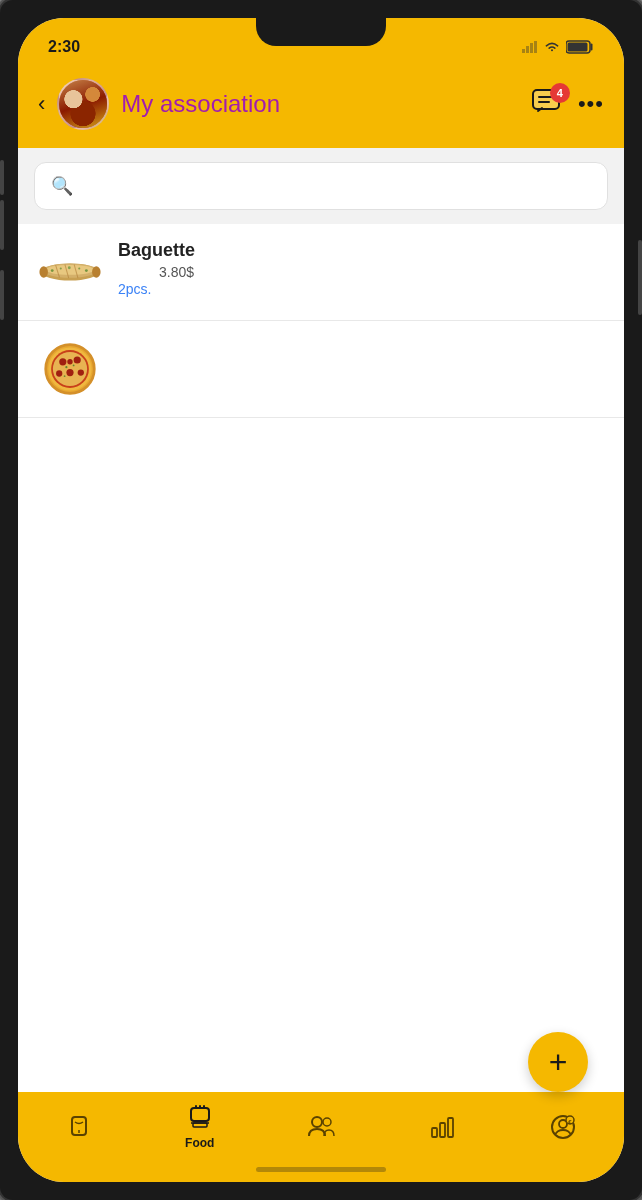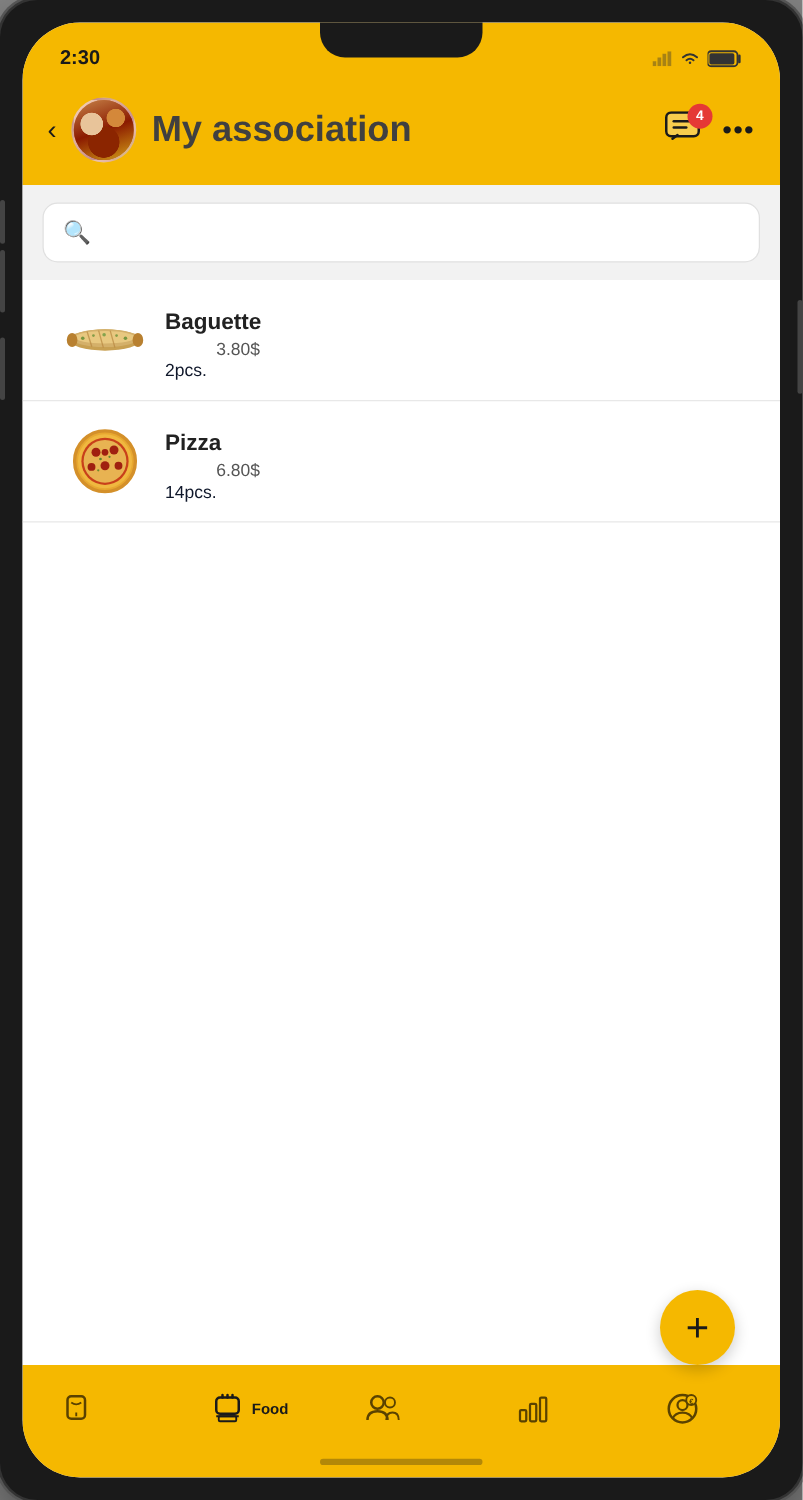--- a/index.html
+++ b/index.html
@@ -8,21 +8,21 @@
       display: flex;
       justify-content: center;
       align-items: center;
       min-height: 100vh;
       font-family: -apple-system, BlinkMacSystemFont, 'Segoe UI', sans-serif;
     }
     .phone-frame {
       width: 642px;
       height: 1200px;
       background: #1a1a1a;
-      border-radius: 30px;
+      border-radius: 13px;
       position: relative;
       overflow: hidden;
       box-shadow: 0 0 0 2px #333, 0 0 0 4px #555, 0 20px 60px rgba(0,0,0,0.6);
     }
     .phone-screen {
       position: absolute;
       top: 18px;
       left: 18px;
       right: 18px;
       bottom: 18px;
@@ -91,23 +91,23 @@
     .avatar-inner {
       width: 100%;
       height: 100%;
       background:
         radial-gradient(circle at 30% 40%, #e8c49a 20%, transparent 21%),
         radial-gradient(circle at 70% 30%, #d4883a 15%, transparent 16%),
         radial-gradient(circle at 50% 70%, #8b2500 30%, transparent 31%),
         linear-gradient(160deg, #c8864a 0%, #8b1a00 50%, #d4a017 100%);
     }
     .header-title {
-      font-size: 29px;
-      font-weight: 700;
-      color: #404040;
+      font-size: 24px;
+      font-weight: 400;
+      color: #a21caf;
       flex: 1;
     }
     .header-actions {
       display: flex;
       align-items: center;
       gap: 16px;
     }
     .chat-btn {
       position: relative;
       cursor: pointer;
@@ -167,22 +167,22 @@
       outline: none;
       flex: 1;
     }
     
     .items-list {
       background: white;
       flex: 1;
     }
     .item-row {
       display: flex;
-      align-items: flex-end;
-      padding: 16px 34px;
+      align-items: flex-start;
+      padding: 16px 20px;
       gap: 16px;
       border-bottom: 1px solid #e8e8e8;
       cursor: pointer;
     }
     .item-image {
       width: 64px;
       height: 64px;
       display: flex;
       align-items: center;
       justify-content: center;
@@ -208,21 +208,21 @@
       margin-bottom: 3px;
     }
     .item-price {
       font-size: 14px;
       color: #555;
       margin-bottom: 1px;
       margin-left: 41px;
     }
     .item-qty {
       font-size: 14px;
-      color: #0f172a;
+      color: #3b82f6;
     }
     
     .fab {
       position: absolute;
       bottom: 90px;
       right: 36px;
       width: 60px;
       height: 60px;
       background: #F5B800;
       border-radius: 50%;
@@ -240,21 +240,21 @@
       background: #F5B800;
       display: flex;
       align-items: center;
       justify-content: space-around;
       padding: 10px 0 30px;
       flex-shrink: 0;
       height: 90px;
     }
     .nav-item {
       display: flex;
-      flex-direction: row;
+      flex-direction: column;
       align-items: center;
       gap: 6px;
       cursor: pointer;
       min-width: 60px;
     }
     .nav-label {
       font-size: 12px;
       font-weight: 600;
       color: #1a1a1a;
     }
@@ -419,25 +419,20 @@
               <circle cx="42" cy="34" r="3.5" fill="#a02010"></circle>
               <circle cx="30" cy="22" r="3" fill="#a02010"></circle>
 
               <circle cx="30" cy="30" r="27" fill="none" stroke="#d4902a" stroke-width="3"></circle>
 
               <circle cx="26" cy="28" r="1.2" fill="#3a7a20" opacity="0.8"></circle>
               <circle cx="34" cy="26" r="1" fill="#3a7a20" opacity="0.8"></circle>
               <circle cx="24" cy="38" r="1" fill="#3a7a20" opacity="0.7"></circle>
             </svg>
           </div>
-          <div class="item-info">
-            <div class="item-name">Pizza</div>
-            <div class="item-price">6.80$</div>
-            <div class="item-qty">14pcs.</div>
-          </div>
         </div>
       </div>
     </div>
 
     <div class="fab">+</div>
 
     <div class="bottom-nav">
 
       <div class="nav-item">
         <svg width="26" height="26" viewBox="0 0 26 26" fill="none">

